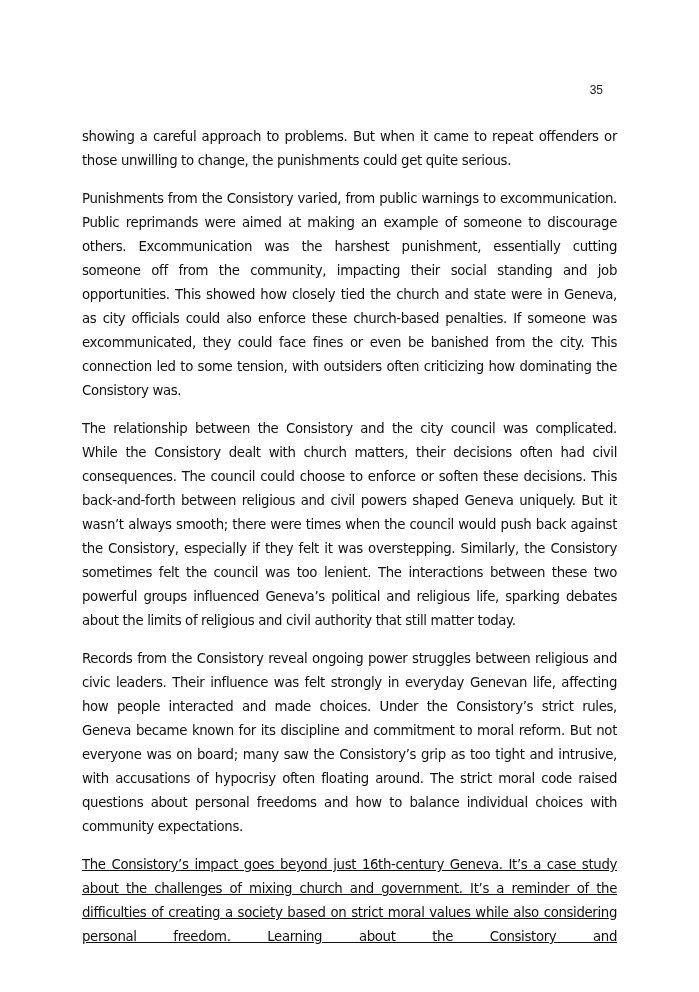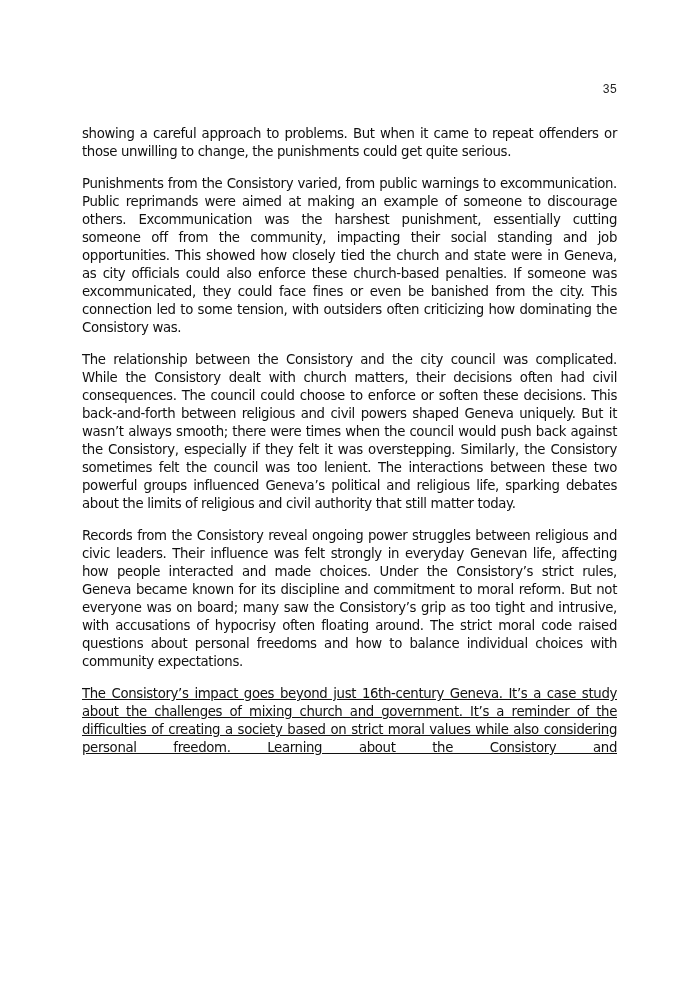--- a/index.html
+++ b/index.html
@@ -1,23 +1,23 @@
 <!DOCTYPE html>
 <html><head>
   <meta charset="utf-8">
   <style>
     html, body { margin: 0; padding: 0; background: #ffffff; }
     body { width: 699px; height: 992px; position: relative; overflow: hidden; }
     .page-number {
-      position: absolute; top: 83px; right: 82px;
-      font-family: Liberation Mono, monospace; font-size: 12px; color: #222;
+      position: absolute; top: 83px; right: 96px;
+      font-family: Liberation Sans, sans-serif; font-size: 12px; color: #222;
     }
     .content {
       position: absolute; top: 125px; left: 82px; width: 535px;
-      font-family: "DejaVu Sans", sans-serif; font-size: 13.3px; line-height: 18px;
+      font-family: "DejaVu Sans", sans-serif; font-size: 13.3px; line-height: 24px;
       color: #111; text-align: justify; letter-spacing: -0.35px; word-spacing: 0px;
     }
     .content p { margin: 0 0 14px 0; }
   </style>
 </head>
 <body>
 
 <div class="page-number">35</div>
 
 <div class="content">

